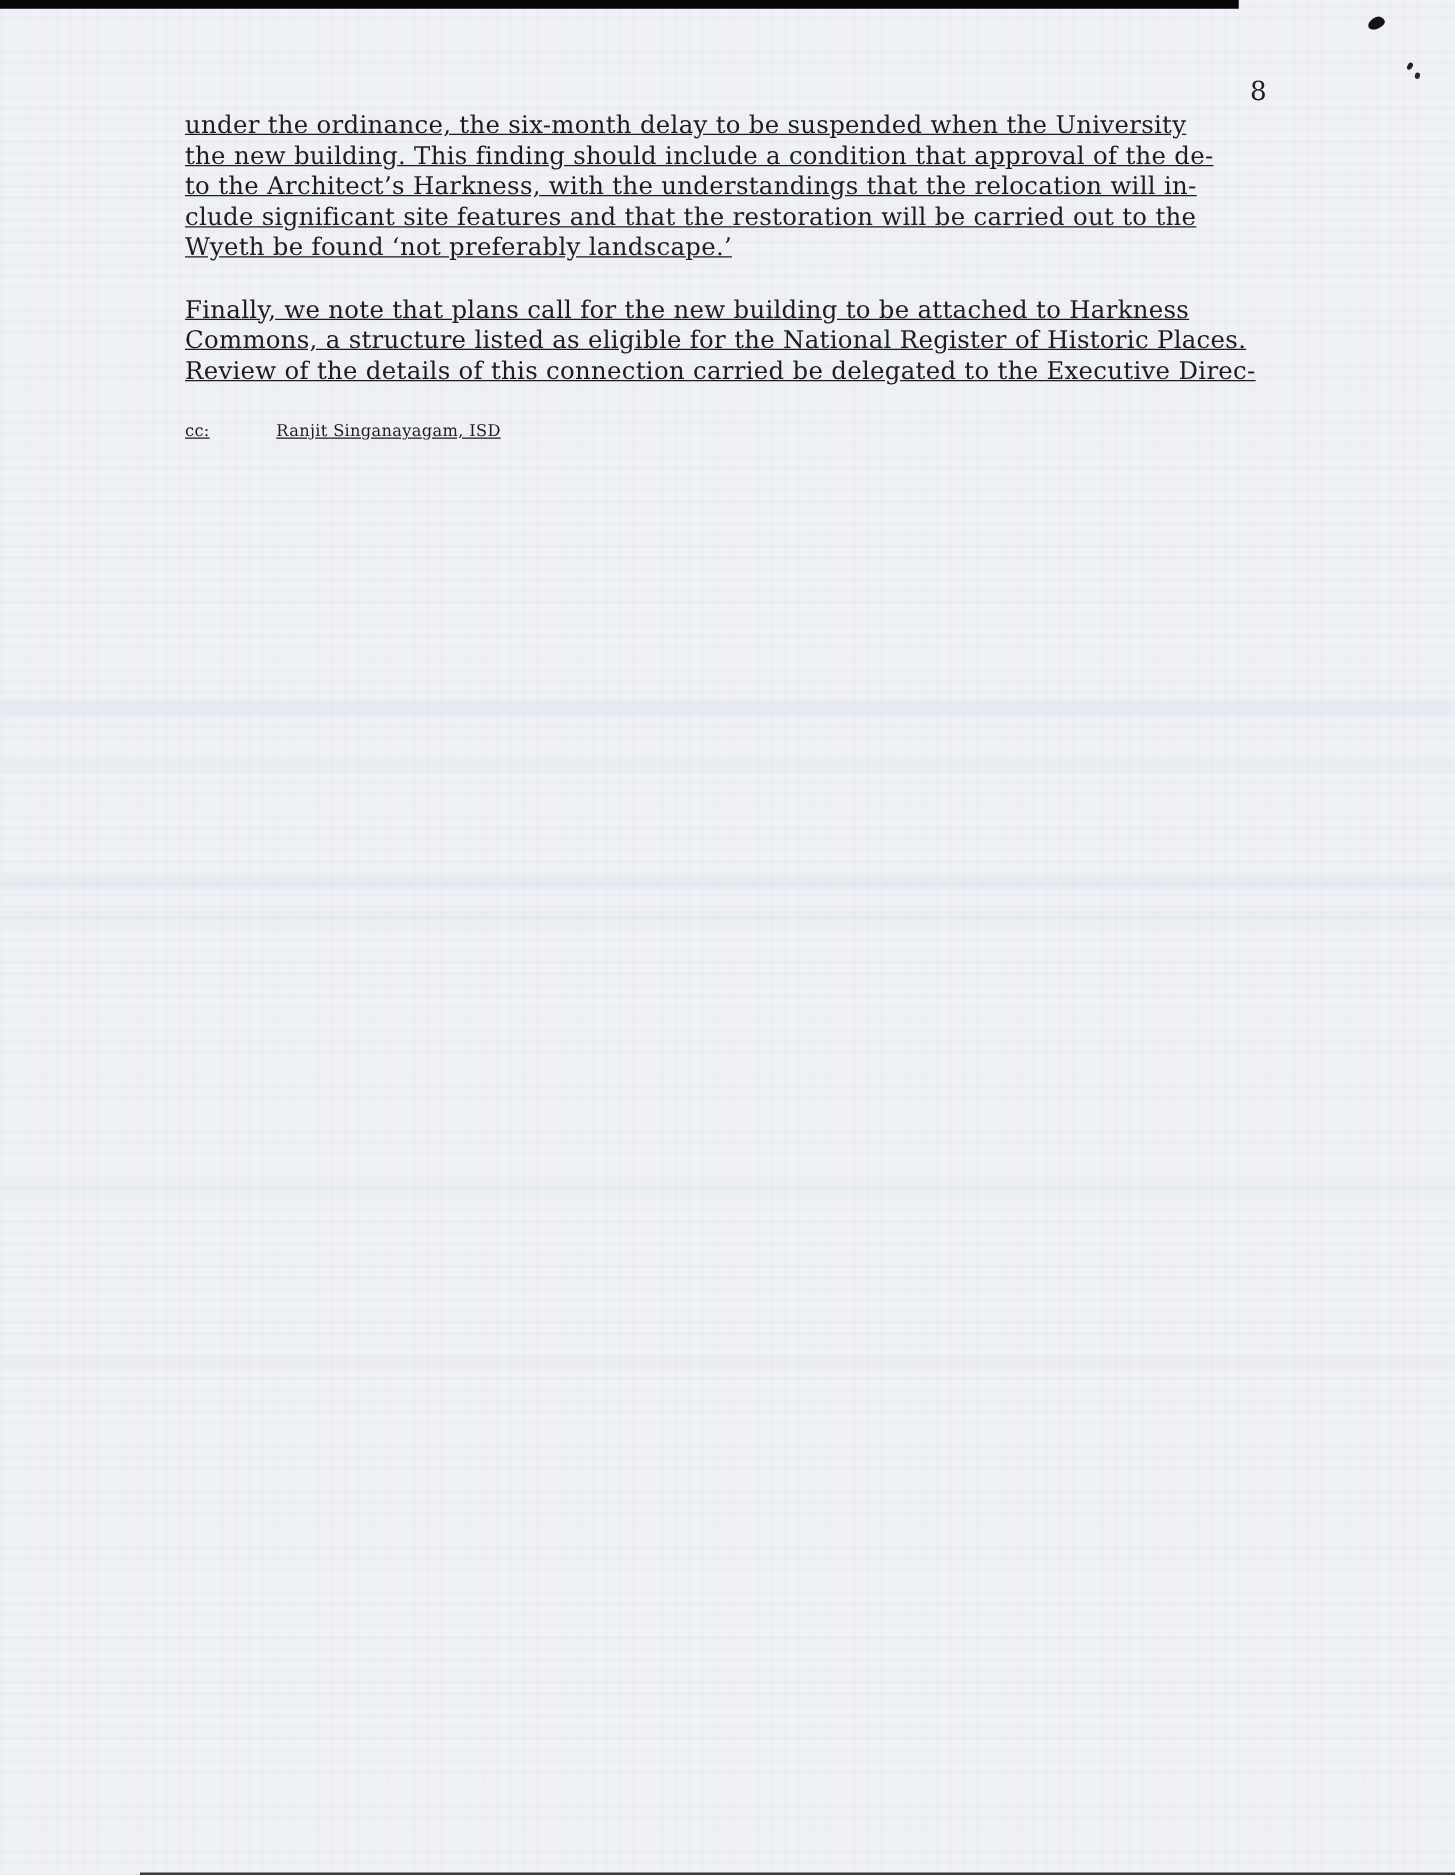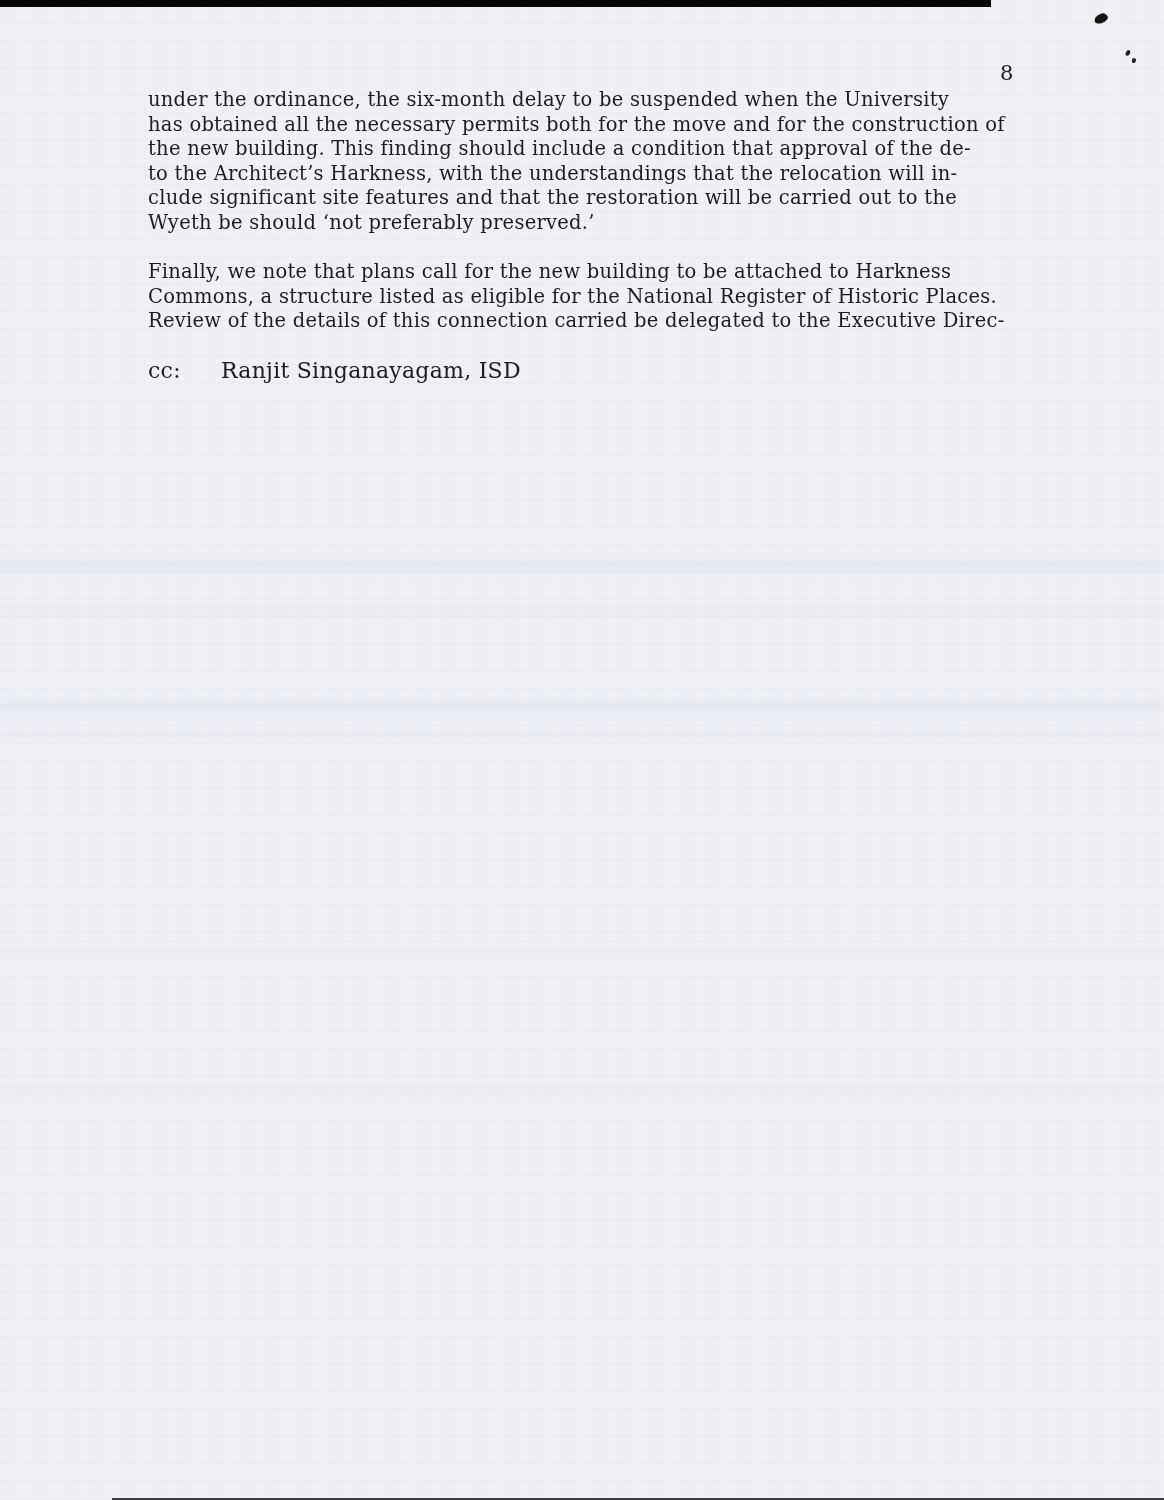--- a/index.html
+++ b/index.html
@@ -80,31 +80,32 @@
     position: absolute;
     left: 1000px; top: 61px;
     font-size: 21px;
     letter-spacing: 0.3px;
   }
   
   .content {
     position: absolute;
     left: 148px; top: 88px;
     width: 885px;
+    text-decoration: underline;
   }
   .paragraph { margin: 0 0 24.6px 0; }
   .text-line {
     font-size: 19.5px;
     line-height: 24.6px;
     letter-spacing: 0.25px;
     white-space: nowrap;
   }
   .cc-row {
     display: flex;
-    font-size: 22px;
+    font-size: 13px;
     line-height: 24.6px;
     letter-spacing: 0.25px;
     margin-top: 24.6px;
   }
   .cc-label { width: 73px; flex: 0 0 73px; }
 </style>
 </head>
 <body>
 
 <div class="page">
@@ -121,25 +122,24 @@
   <div class="ghost-band gb4"></div>
   <div class="ghost-band gb5"></div>
   <div class="ghost-band gb6"></div>
 
   <div class="page-number">8</div>
 
   <div class="content">
 
     <div class="paragraph">
       <div class="text-line">under the ordinance, the six-month delay to be suspended when the University</div>
-      <div class="text-line">has obtained all the necessary permits both for the move and for the construction of</div>
       <div class="text-line">the new building. This finding should include a condition that approval of the de-</div>
       <div class="text-line">to the Architect’s Harkness, with the understandings that the relocation will in-</div>
       <div class="text-line">clude significant site features and that the restoration will be carried out to the</div>
-      <div class="text-line">Wyeth be should ‘not preferably preserved.’</div>
+      <div class="text-line">Wyeth be found ‘not preferably landscape.’</div>
     </div>
 
     <div class="paragraph">
       <div class="text-line">Finally, we note that plans call for the new building to be attached to Harkness</div>
       <div class="text-line">Commons, a structure listed as eligible for the National Register of Historic Places.</div>
       <div class="text-line">Review of the details of this connection carried be delegated to the Executive Direc-</div>
     </div>
 
     <div class="cc-row">
       <span class="cc-label">cc:</span>

